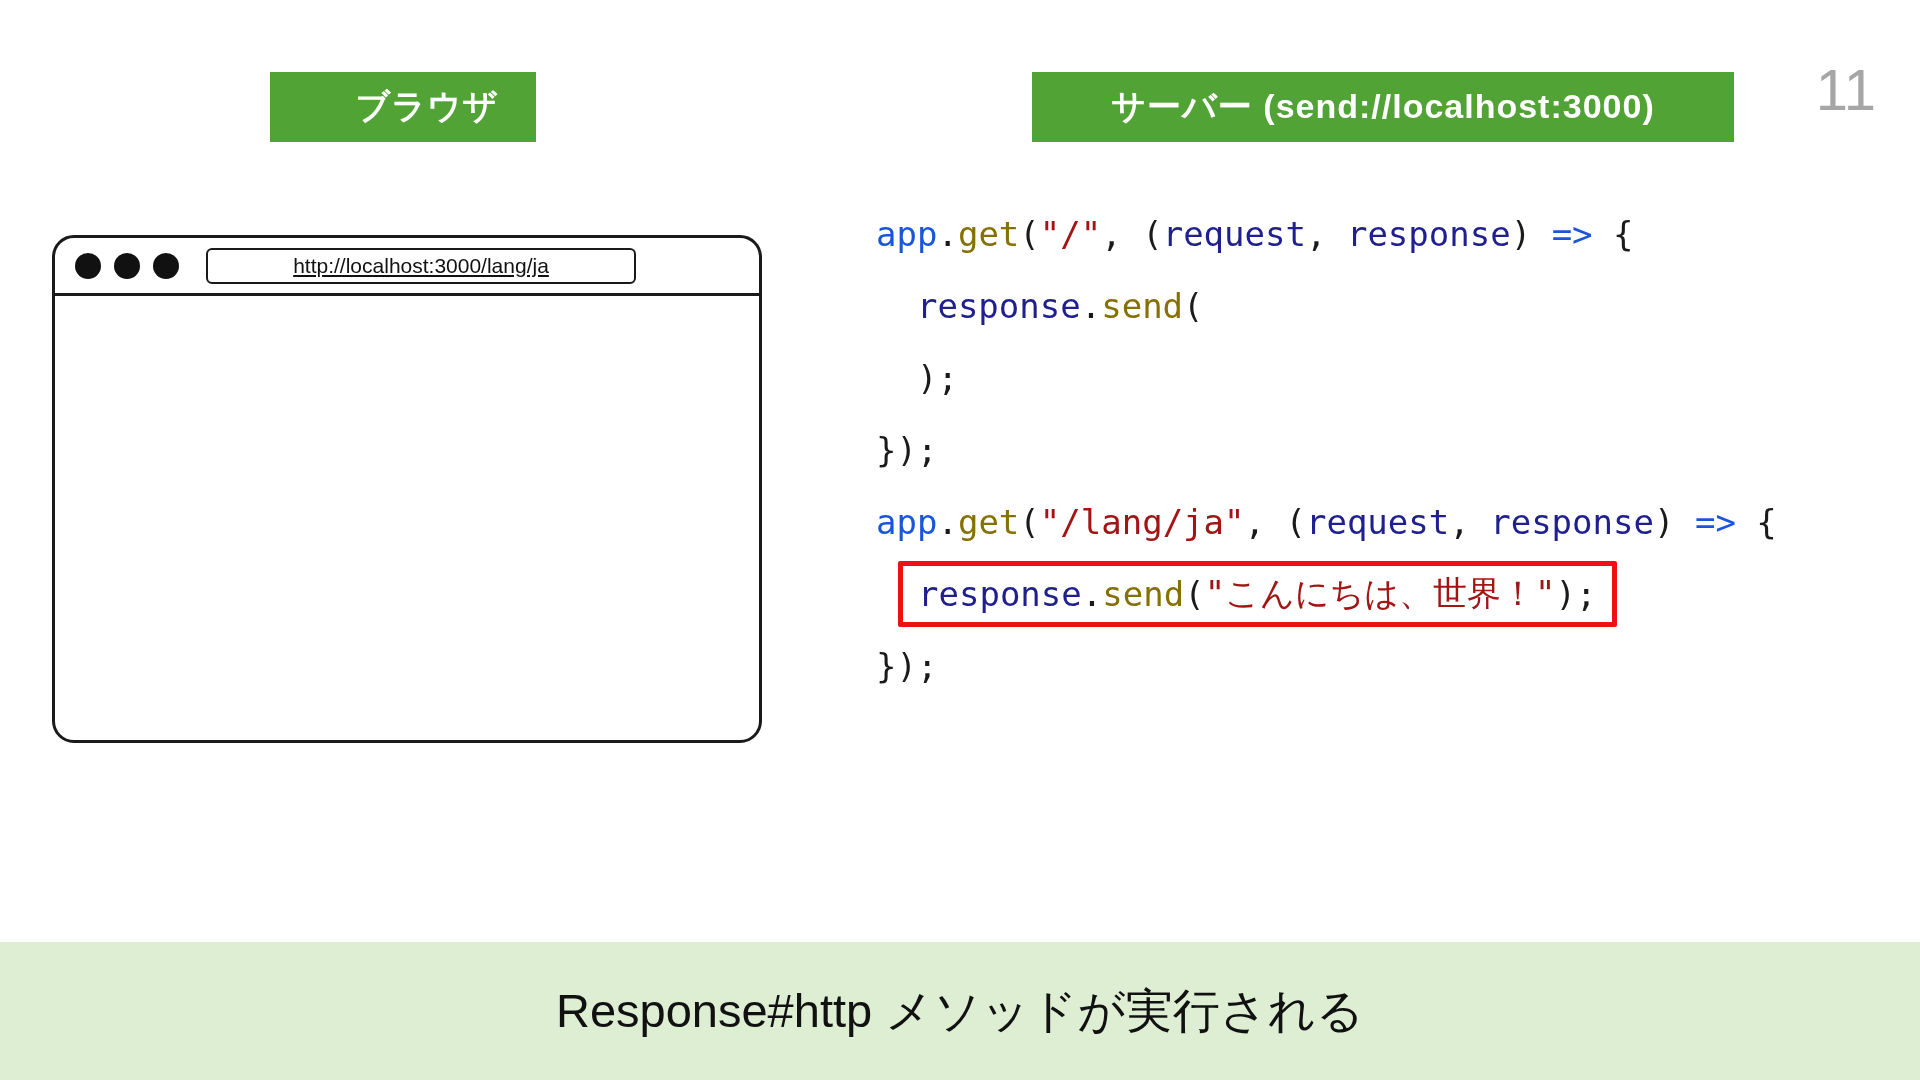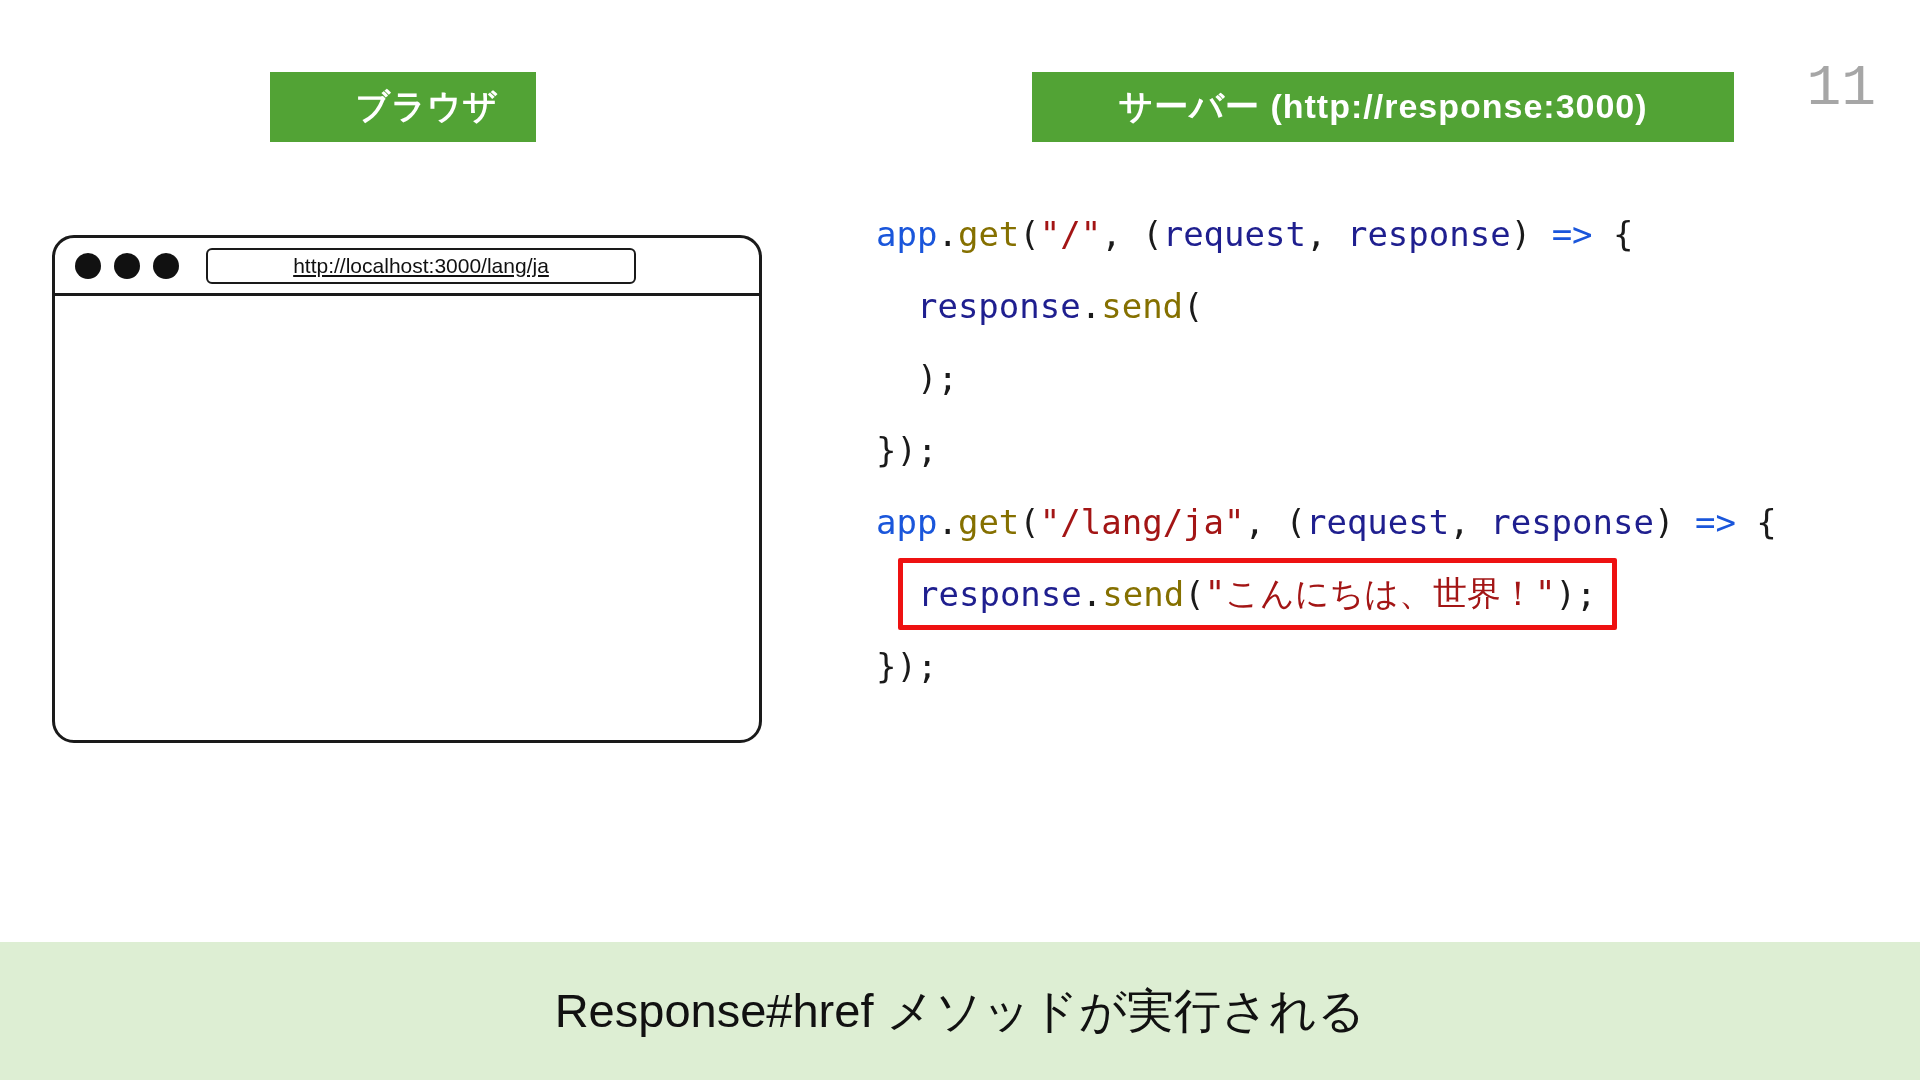--- a/index.html
+++ b/index.html
@@ -18,21 +18,21 @@
     display:flex; align-items:center; justify-content:center;
     color:#ffffff; font-weight:bold; font-size:34px;
     letter-spacing:1px;
   }
   .badge-browser { left:270px; width:266px; }
   .badge-server  { left:1032px; width:702px; }
 
   
   .page-number {
     position:absolute; top:56px; right:44px;
-    font-family:Liberation Mono, monospace;
+    font-family:Liberation Sans, sans-serif;
     font-size:58px; color:#a6a6a6;
   }
 
   
   .browser-window {
     position:absolute; left:52px; top:235px;
     width:710px; height:508px;
     border:3px solid #1a1a1a; border-radius:22px;
     background:#ffffff;
   }
@@ -54,21 +54,21 @@
   }
   .browser-viewport { height:444px; }
 
   
   .code-block {
     position:absolute; left:876px; top:198px;
     font-family:"DejaVu Sans Mono", monospace;
     font-size:34px;
   }
   .code-line {
-    height:72px; display:flex; 
+    height:72px; display:flex; align-items:center;
     white-space:pre;
   }
   .code-content { white-space:pre; display:inline-flex; align-items:center; }
   .hl-box {
     border:5px solid var(--hl-color, #ee1111);
     padding:5px 15px;
     margin-left:22px;
     border-radius:2px;
   }
 
@@ -83,21 +83,21 @@
 </head>
 <body>
 
 <div class="slide">
 
   <div class="badge badge-browser" style="background: rgb(82, 163, 53); padding-left: 48px;">
     <span>ブラウザ</span>
   </div>
 
   <div class="badge badge-server" style="background: rgb(82, 163, 53);">
-    <span>サーバー (http://response:3000)</span>
+    <span>サーバー (send://localhost:3000)</span>
   </div>
 
   <div class="page-number">11</div>
 
   <div class="browser-window">
     <div class="browser-titlebar">
       <span class="dot"></span>
       <span class="dot"></span>
       <span class="dot"></span>
       <div class="url-bar">
@@ -111,16 +111,16 @@
       <div class="code-line"><span class="code-content"><span style="color: rgb(26, 86, 219);">app</span><span style="color: rgb(26, 26, 26);">.</span><span style="color: rgb(133, 112, 0);">get</span><span style="color: rgb(26, 26, 26);">(</span><span style="color: rgb(163, 21, 21);">"/"</span><span style="color: rgb(26, 26, 26);">, (</span><span style="color: rgb(31, 31, 143);">request</span><span style="color: rgb(26, 26, 26);">, </span><span style="color: rgb(31, 31, 143);">response</span><span style="color: rgb(26, 26, 26);">) </span><span style="color: rgb(26, 86, 219);">=&gt;</span><span style="color: rgb(26, 26, 26);"> {</span></span></div>
       <div class="code-line"><span class="code-content"><span style="color: rgb(26, 26, 26);">  </span><span style="color: rgb(31, 31, 143);">response</span><span style="color: rgb(26, 26, 26);">.</span><span style="color: rgb(133, 112, 0);">send</span><span style="color: rgb(26, 26, 26);">(</span></span></div>
       <div class="code-line"><span class="code-content"><span style="color: rgb(26, 26, 26);">  );</span></span></div>
       <div class="code-line"><span class="code-content"><span style="color: rgb(26, 26, 26);">});</span></span></div>
       <div class="code-line"><span class="code-content"><span style="color: rgb(26, 86, 219);">app</span><span style="color: rgb(26, 26, 26);">.</span><span style="color: rgb(133, 112, 0);">get</span><span style="color: rgb(26, 26, 26);">(</span><span style="color: rgb(163, 21, 21);">"/lang/ja"</span><span style="color: rgb(26, 26, 26);">, (</span><span style="color: rgb(31, 31, 143);">request</span><span style="color: rgb(26, 26, 26);">, </span><span style="color: rgb(31, 31, 143);">response</span><span style="color: rgb(26, 26, 26);">) </span><span style="color: rgb(26, 86, 219);">=&gt;</span><span style="color: rgb(26, 26, 26);"> {</span></span></div>
       <div class="code-line"><span class="code-content hl-box"><span style="color: rgb(31, 31, 143);">response</span><span style="color: rgb(26, 26, 26);">.</span><span style="color: rgb(133, 112, 0);">send</span><span style="color: rgb(26, 26, 26);">(</span><span style="color: rgb(163, 21, 21);">"こんにちは、世界！"</span><span style="color: rgb(26, 26, 26);">);</span></span></div>
       <div class="code-line"><span class="code-content"><span style="color: rgb(26, 26, 26);">});</span></span></div>
     </div>
 
   <div class="footer-banner" style="background: rgb(221, 238, 211);">
-    <span>Response#href メソッドが実行される</span>
+    <span>Response#http メソッドが実行される</span>
   </div>
 
 </div>
 
 </body></html>

